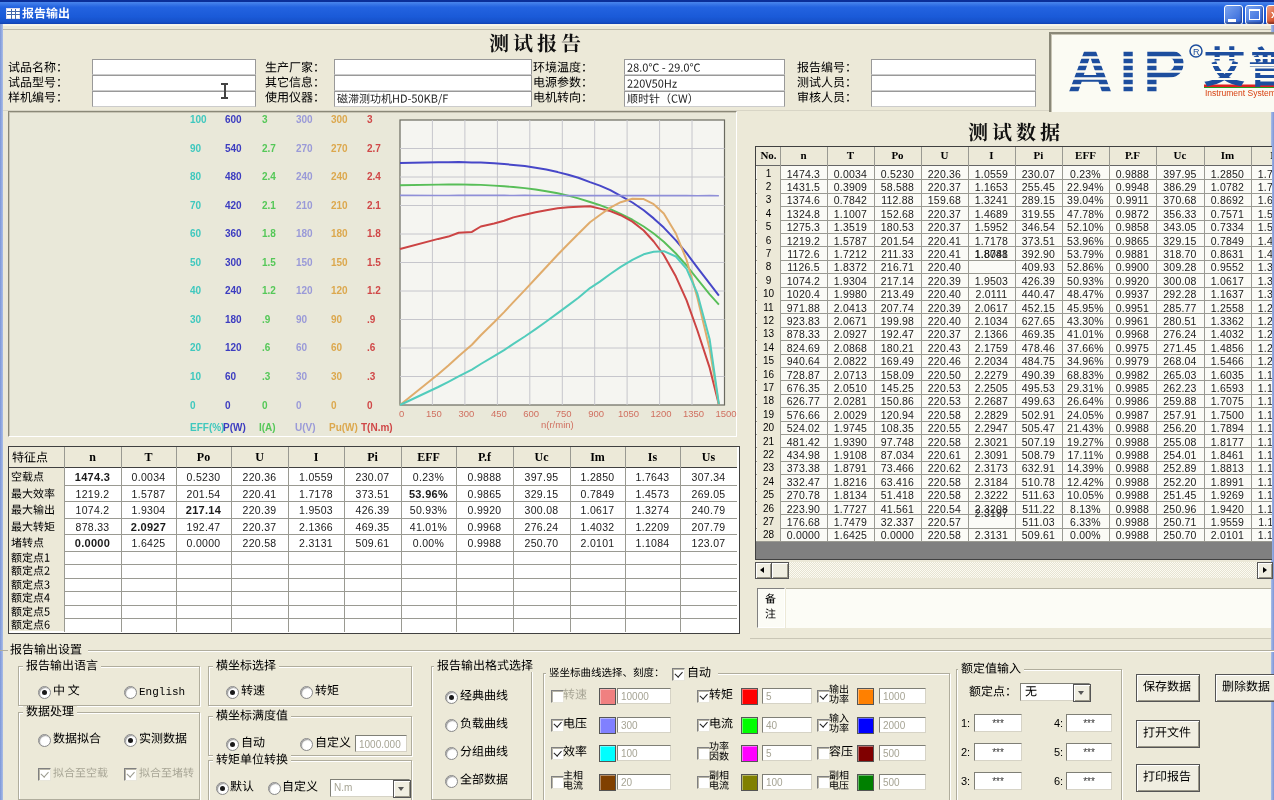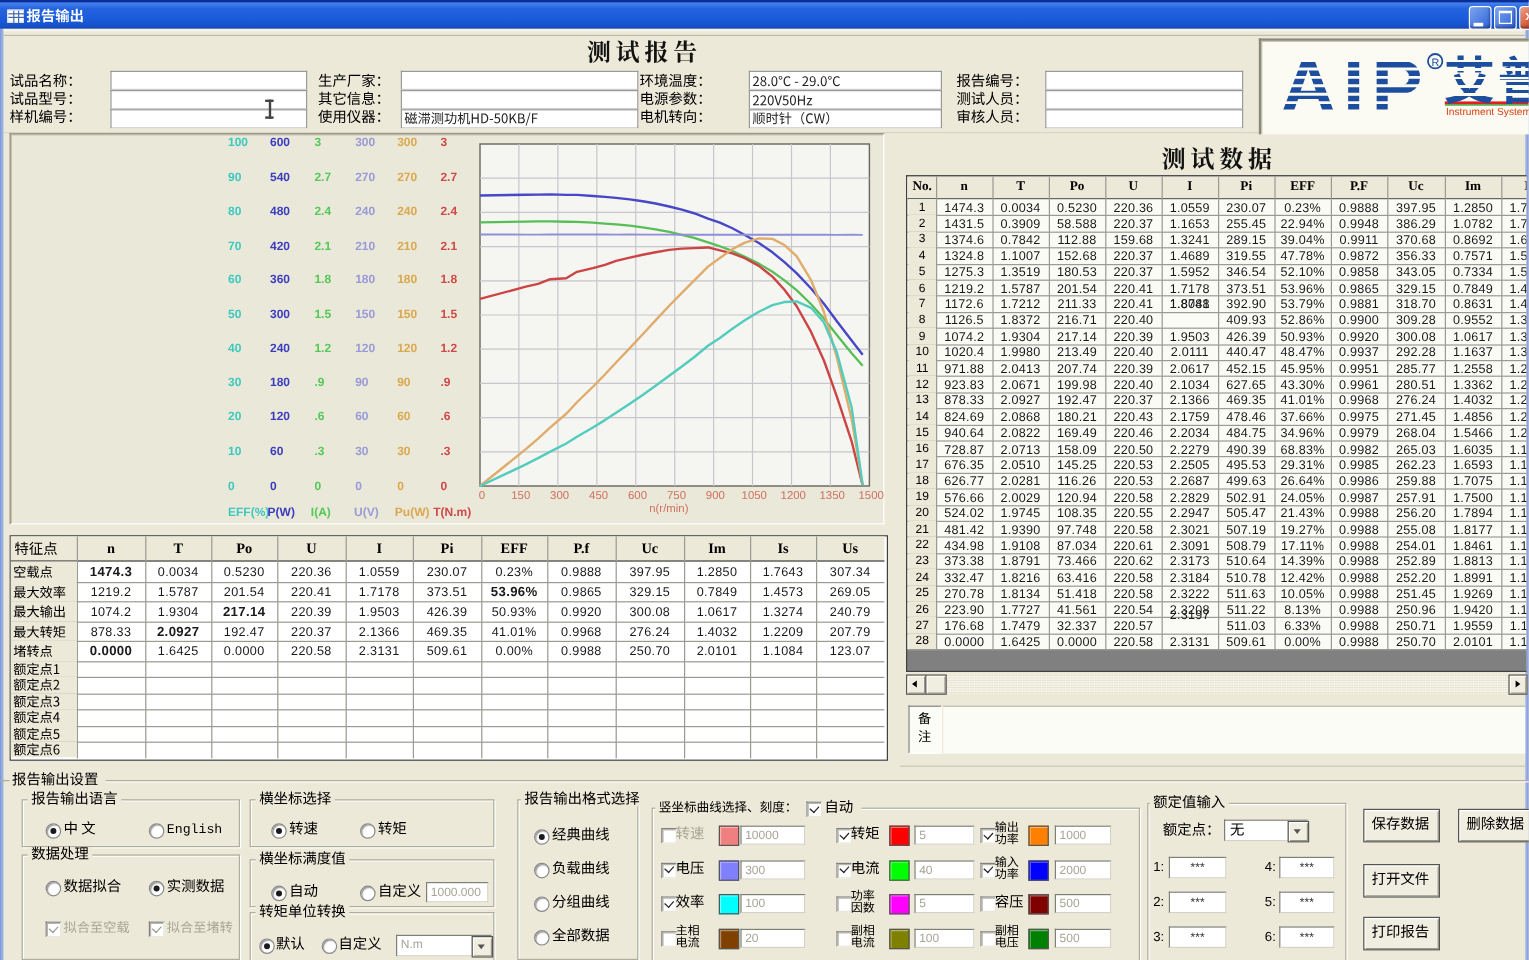--- a/index.html
+++ b/index.html
@@ -751,21 +751,21 @@
       <div class="cell" style="left:306px;top:234.9px;width:47px;height:11px;font:10.5px 'Liberation Sans',sans-serif;color:#1a1a1a;letter-spacing:0.2px">29.31%</div>
       <div class="cell" style="left:353px;top:234.9px;width:47px;height:11px;font:10.5px 'Liberation Sans',sans-serif;color:#1a1a1a;letter-spacing:0.2px">0.9985</div>
       <div class="cell" style="left:400px;top:234.9px;width:48px;height:11px;font:10.5px 'Liberation Sans',sans-serif;color:#1a1a1a;letter-spacing:0.2px">262.23</div>
       <div class="cell" style="left:448px;top:234.9px;width:47px;height:11px;font:10.5px 'Liberation Sans',sans-serif;color:#1a1a1a;letter-spacing:0.2px">1.6593</div>
       <div class="cell" style="left:495px;top:234.9px;width:47px;height:11px;font:10.5px 'Liberation Sans',sans-serif;color:#1a1a1a;letter-spacing:0.2px">1.1909</div>
       <div style="position:absolute;left:0;top:246.8px;width:600px;height:1px;background:#9a9a92"></div>
       <div style="position:absolute;left:1px;top:246.8px;width:23px;height:13.4px;background:#ECE9D8"></div>
       <div class="cell" style="left:1px;top:248.3px;width:23px;height:11px;font:10px 'Liberation Sans',sans-serif;color:#000">18</div>
       <div class="cell" style="left:24px;top:248.3px;width:47px;height:11px;font:10.5px 'Liberation Sans',sans-serif;color:#1a1a1a;letter-spacing:0.2px">626.77</div>
       <div class="cell" style="left:71px;top:248.3px;width:47px;height:11px;font:10.5px 'Liberation Sans',sans-serif;color:#1a1a1a;letter-spacing:0.2px">2.0281</div>
-      <div class="cell" style="left:118px;top:248.3px;width:47px;height:11px;font:10.5px 'Liberation Sans',sans-serif;color:#1a1a1a;letter-spacing:0.2px">116.26</div>
+      <div class="cell" style="left:118px;top:248.3px;width:47px;height:11px;font:10.5px 'Liberation Sans',sans-serif;color:#1a1a1a;letter-spacing:0.2px">150.86</div>
       <div class="cell" style="left:165px;top:248.3px;width:47px;height:11px;font:10.5px 'Liberation Sans',sans-serif;color:#1a1a1a;letter-spacing:0.2px">220.53</div>
       <div class="cell" style="left:212px;top:248.3px;width:47px;height:11px;font:10.5px 'Liberation Sans',sans-serif;color:#1a1a1a;letter-spacing:0.2px">2.2687</div>
       <div class="cell" style="left:259px;top:248.3px;width:47px;height:11px;font:10.5px 'Liberation Sans',sans-serif;color:#1a1a1a;letter-spacing:0.2px">499.63</div>
       <div class="cell" style="left:306px;top:248.3px;width:47px;height:11px;font:10.5px 'Liberation Sans',sans-serif;color:#1a1a1a;letter-spacing:0.2px">26.64%</div>
       <div class="cell" style="left:353px;top:248.3px;width:47px;height:11px;font:10.5px 'Liberation Sans',sans-serif;color:#1a1a1a;letter-spacing:0.2px">0.9986</div>
       <div class="cell" style="left:400px;top:248.3px;width:48px;height:11px;font:10.5px 'Liberation Sans',sans-serif;color:#1a1a1a;letter-spacing:0.2px">259.88</div>
       <div class="cell" style="left:448px;top:248.3px;width:47px;height:11px;font:10.5px 'Liberation Sans',sans-serif;color:#1a1a1a;letter-spacing:0.2px">1.7075</div>
       <div class="cell" style="left:495px;top:248.3px;width:47px;height:11px;font:10.5px 'Liberation Sans',sans-serif;color:#1a1a1a;letter-spacing:0.2px">1.1834</div>
       <div style="position:absolute;left:0;top:260.2px;width:600px;height:1px;background:#9a9a92"></div>
       <div style="position:absolute;left:1px;top:260.2px;width:23px;height:13.4px;background:#ECE9D8"></div>
@@ -824,21 +824,21 @@
       <div class="cell" style="left:448px;top:301.9px;width:47px;height:11px;font:10.5px 'Liberation Sans',sans-serif;color:#1a1a1a;letter-spacing:0.2px">1.8461</div>
       <div class="cell" style="left:495px;top:301.9px;width:47px;height:11px;font:10.5px 'Liberation Sans',sans-serif;color:#1a1a1a;letter-spacing:0.2px">1.1534</div>
       <div style="position:absolute;left:0;top:313.8px;width:600px;height:1px;background:#9a9a92"></div>
       <div style="position:absolute;left:1px;top:313.8px;width:23px;height:13.4px;background:#ECE9D8"></div>
       <div class="cell" style="left:1px;top:315.3px;width:23px;height:11px;font:10px 'Liberation Sans',sans-serif;color:#000">23</div>
       <div class="cell" style="left:24px;top:315.3px;width:47px;height:11px;font:10.5px 'Liberation Sans',sans-serif;color:#1a1a1a;letter-spacing:0.2px">373.38</div>
       <div class="cell" style="left:71px;top:315.3px;width:47px;height:11px;font:10.5px 'Liberation Sans',sans-serif;color:#1a1a1a;letter-spacing:0.2px">1.8791</div>
       <div class="cell" style="left:118px;top:315.3px;width:47px;height:11px;font:10.5px 'Liberation Sans',sans-serif;color:#1a1a1a;letter-spacing:0.2px">73.466</div>
       <div class="cell" style="left:165px;top:315.3px;width:47px;height:11px;font:10.5px 'Liberation Sans',sans-serif;color:#1a1a1a;letter-spacing:0.2px">220.62</div>
       <div class="cell" style="left:212px;top:315.3px;width:47px;height:11px;font:10.5px 'Liberation Sans',sans-serif;color:#1a1a1a;letter-spacing:0.2px">2.3173</div>
-      <div class="cell" style="left:259px;top:315.3px;width:47px;height:11px;font:10.5px 'Liberation Sans',sans-serif;color:#1a1a1a;letter-spacing:0.2px">510.64</div>
+      <div class="cell" style="left:259px;top:315.3px;width:47px;height:11px;font:10.5px 'Liberation Sans',sans-serif;color:#1a1a1a;letter-spacing:0.2px">632.91</div>
       <div class="cell" style="left:306px;top:315.3px;width:47px;height:11px;font:10.5px 'Liberation Sans',sans-serif;color:#1a1a1a;letter-spacing:0.2px">14.39%</div>
       <div class="cell" style="left:353px;top:315.3px;width:47px;height:11px;font:10.5px 'Liberation Sans',sans-serif;color:#1a1a1a;letter-spacing:0.2px">0.9988</div>
       <div class="cell" style="left:400px;top:315.3px;width:48px;height:11px;font:10.5px 'Liberation Sans',sans-serif;color:#1a1a1a;letter-spacing:0.2px">252.89</div>
       <div class="cell" style="left:448px;top:315.3px;width:47px;height:11px;font:10.5px 'Liberation Sans',sans-serif;color:#1a1a1a;letter-spacing:0.2px">1.8813</div>
       <div class="cell" style="left:495px;top:315.3px;width:47px;height:11px;font:10.5px 'Liberation Sans',sans-serif;color:#1a1a1a;letter-spacing:0.2px">1.1459</div>
       <div style="position:absolute;left:0;top:327.2px;width:600px;height:1px;background:#9a9a92"></div>
       <div style="position:absolute;left:1px;top:327.2px;width:23px;height:13.4px;background:#ECE9D8"></div>
       <div class="cell" style="left:1px;top:328.7px;width:23px;height:11px;font:10px 'Liberation Sans',sans-serif;color:#000">24</div>
       <div class="cell" style="left:24px;top:328.7px;width:47px;height:11px;font:10.5px 'Liberation Sans',sans-serif;color:#1a1a1a;letter-spacing:0.2px">332.47</div>
       <div class="cell" style="left:71px;top:328.7px;width:47px;height:11px;font:10.5px 'Liberation Sans',sans-serif;color:#1a1a1a;letter-spacing:0.2px">1.8216</div>

